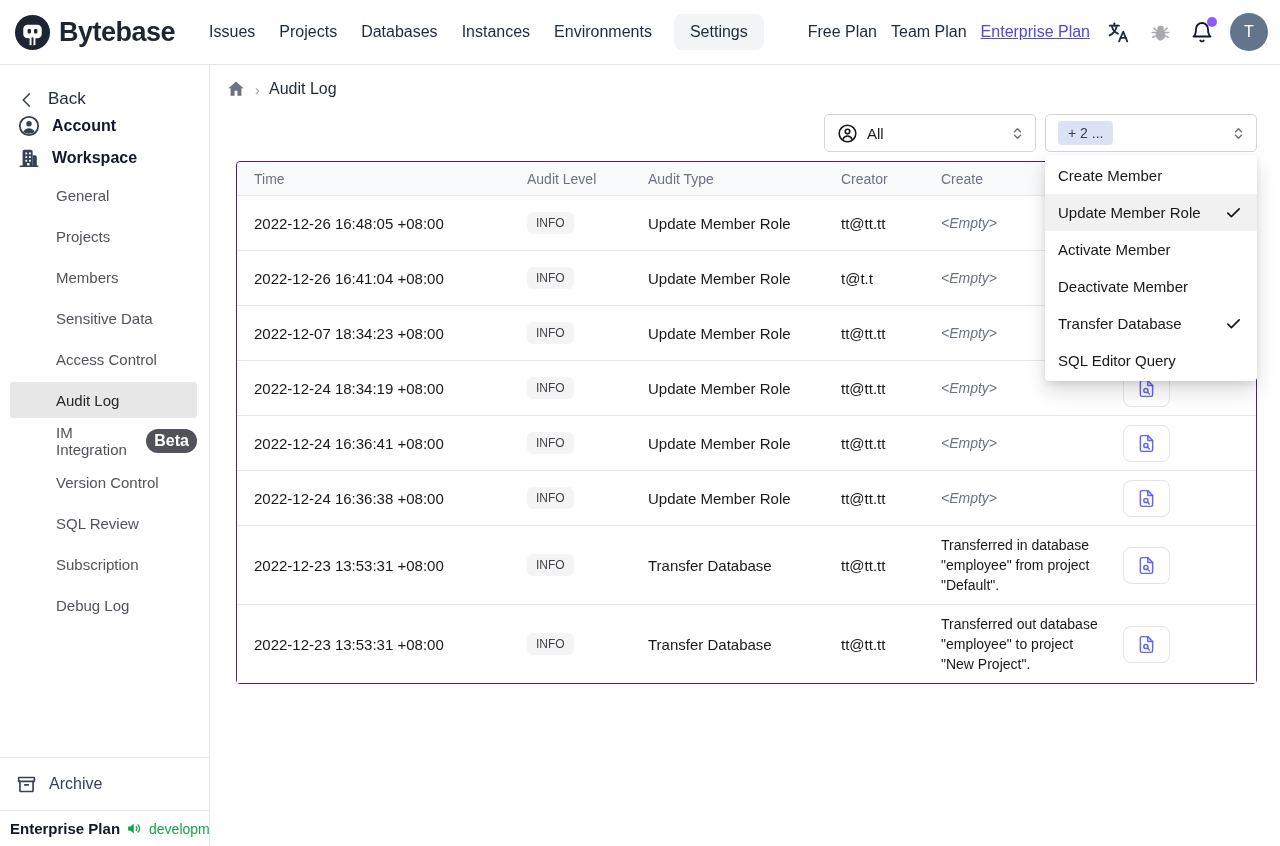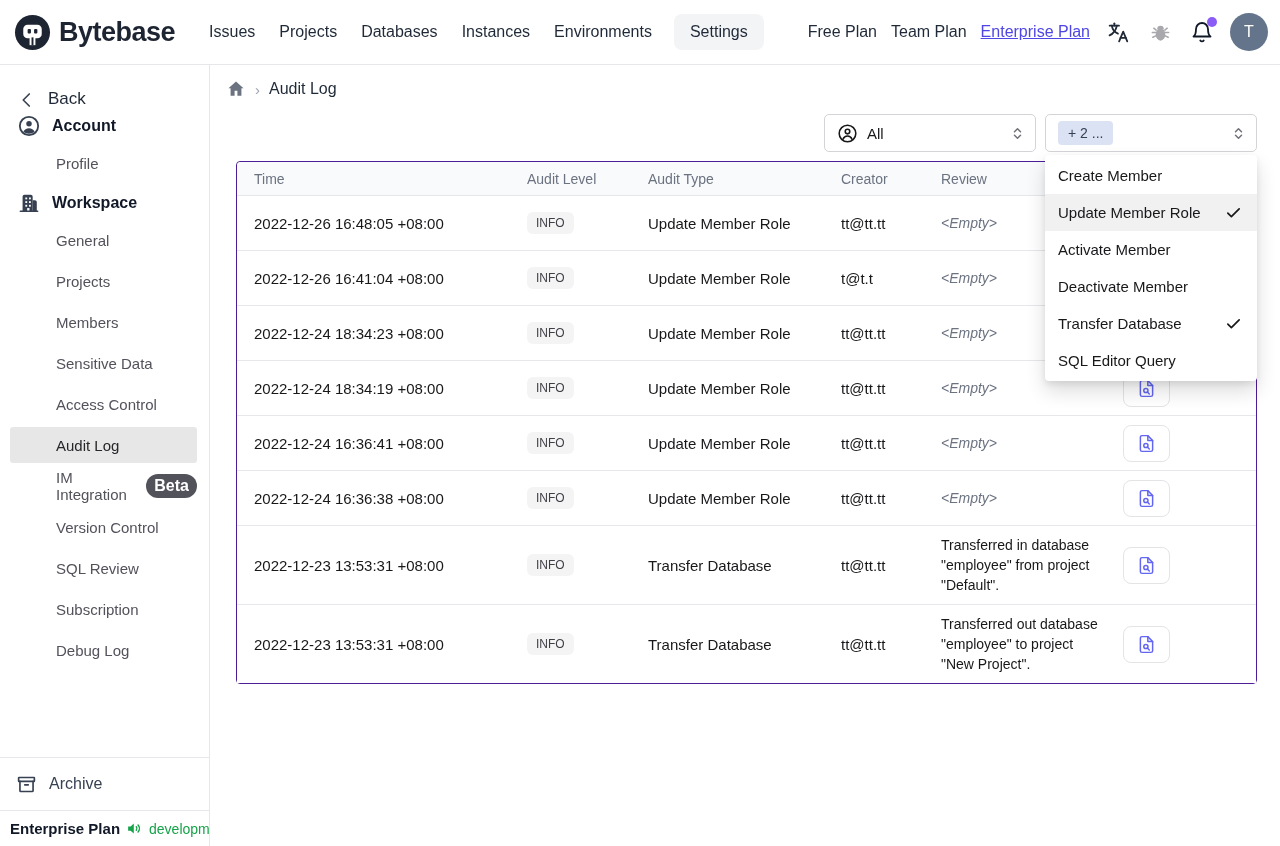--- a/index.html
+++ b/index.html
@@ -181,25 +181,20 @@
   <div class="side-section-header">
     <span>
       <svg width="22" height="22" viewBox="0 0 24 24" fill="#374151">
         <circle cx="12" cy="12" r="10" fill="none" stroke="#374151" stroke-width="2"></circle>
         <circle cx="12" cy="9.5" r="3"></circle>
         <path d="M5.8 18.4c1.2-2.6 3.5-4 6.2-4s5 1.4 6.2 4a10 10 0 0 1-12.4 0z"></path>
       </svg>
     </span>
     <span class="side-section-label">Account</span>
   </div>
-  <div class="side-list" id="account-list">
-      <div class="side-item">
-    <span class="side-label">Profile</span>
-  </div>
-    </div>
 
   <div class="side-section-header">
     <span>
       <svg width="22" height="22" viewBox="0 0 24 24" fill="#374151">
         <path d="M5 21V5a2 2 0 0 1 2-2h7a2 2 0 0 1 2 2v16h3a1 1 0 0 1 0 0H2z"></path>
         <rect x="8" y="6" width="2" height="2" fill="#fff"></rect>
           <rect x="12" y="6" width="2" height="2" fill="#fff"></rect>
         <rect x="8" y="10" width="2" height="2" fill="#fff"></rect>
           <rect x="12" y="10" width="2" height="2" fill="#fff"></rect>
         <rect x="8" y="14" width="2" height="2" fill="#fff"></rect>
@@ -311,21 +306,21 @@
       </span>
     </div>
   </div>
 
   <div class="audit-table">
     <div class="thead">
       <div class="th time">Time</div>
       <div class="th">Audit Level</div>
       <div class="th">Audit Type</div>
       <div class="th">Creator</div>
-      <div class="th">Review</div>
+      <div class="th">Create</div>
       <div class="th"></div>
     </div>
     <div id="table-body">
         <div class="trow">
     <div class="cell time">2022-12-26 16:48:05 +08:00</div>
     <div class="cell level">
             <span class="badge-info">INFO</span>
           </div>
     <div class="cell type">Update Member Role</div>
     <div class="cell creator">tt@tt.tt</div>
@@ -358,21 +353,21 @@
             <path d="M13.5 3H7a2 2 0 0 0-2 2v14a2 2 0 0 0 2 2h10a2 2 0 0 0 2-2V8.5z"></path>
             <path d="M13.5 3v5.5H19"></path>
             <circle cx="11.3" cy="14.3" r="2.4"></circle>
             <path d="M13 16l2.2 2.2"></path>
           </svg>
         </span>
       </button>
     </div>
   </div>
         <div class="trow">
-    <div class="cell time">2022-12-24 18:34:23 +08:00</div>
+    <div class="cell time">2022-12-07 18:34:23 +08:00</div>
     <div class="cell level">
             <span class="badge-info">INFO</span>
           </div>
     <div class="cell type">Update Member Role</div>
     <div class="cell creator">tt@tt.tt</div>
     <div class="cell comment empty">&lt;Empty&gt;</div>
     <div class="cell action">
       <button class="view-btn">
         <span>
           <svg width="21" height="21" viewBox="0 0 24 24" fill="none" stroke="#6366f1" stroke-width="1.7" stroke-linecap="round" stroke-linejoin="round">

